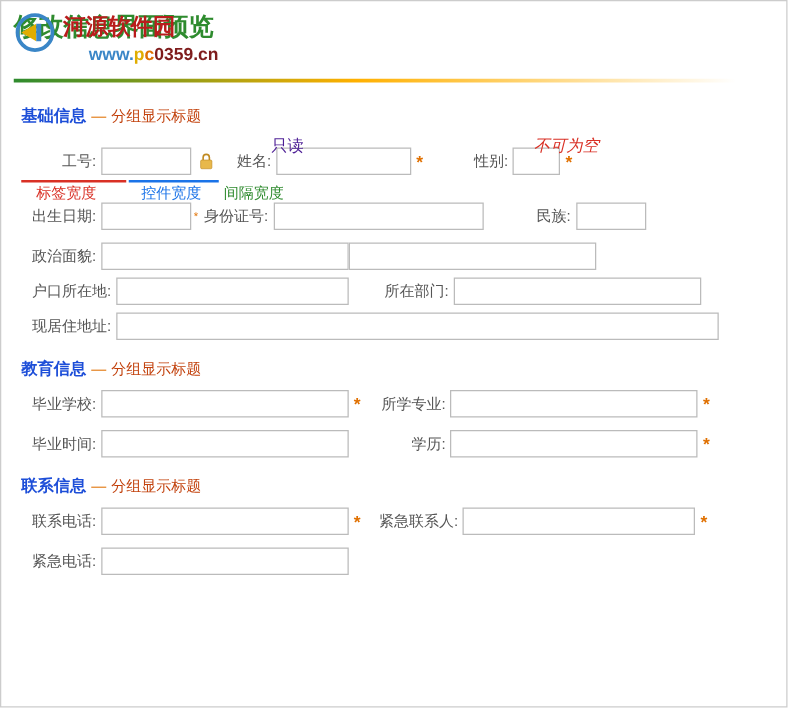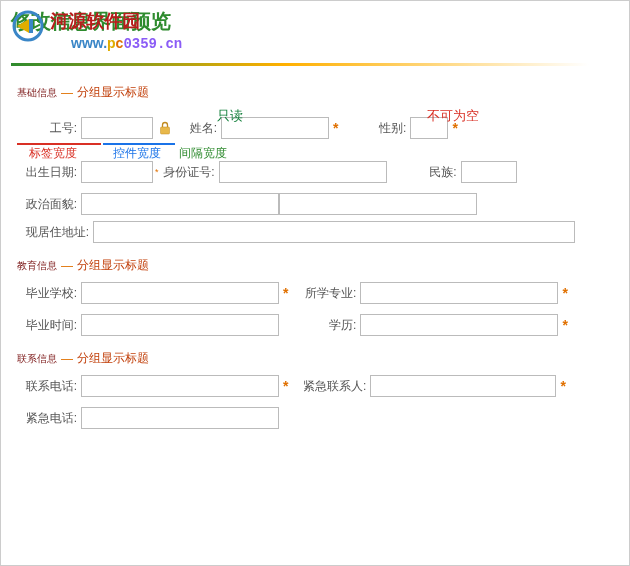--- a/index.html
+++ b/index.html
@@ -6,43 +6,43 @@
 body { width: 630px; height: 566px; font-family: "Microsoft YaHei", SimSun, sans-serif; font-size: 12px; color: #333; background: #fff; border: 1px solid #ccc; }
 .header { position: relative; height: 60px; padding: 5px 10px; }
 .title { font-size: 20px; font-weight: bold; color: #2e8b2e; margin: 2px 0; }
 .watermark { position: absolute; top: 8px; left: 10px; }
 .wm-icon { display: inline-block; width: 34px; height: 34px; }
 .wm-text { font-size: 18px; font-weight: bold; color: #b91c1c; vertical-align: top; margin-left: 2px; }
 .url { font-size: 14px; font-weight: bold; margin: -2px 0 0 60px; }
 .url-w { color: #3a86c7; }
 .url-p { color: #e0ad00; }
 .url-c { color: #e07000; }
-.url-rest { color: #8b5cf6; font-family: Liberation Mono, monospace; }
+.url-rest { color: #7f1d1d; }
 .gradient-bar { height: 3px; background: linear-gradient(to right, #2e8b2e 0%, #ffb000 45%, #fff 95%); margin: 2px 10px 0 10px; }
 .form-area { padding: 12px 16px; }
 .section-header { display: flex; align-items: center; margin: 6px 0 8px 0; }
-.section-title { font-weight: normal; color: #7f1d1d; font-size: 10px; }
+.section-title { font-weight: bold; color: #1d4ed8; font-size: 13px; }
 .section-dash { color: #e07000; margin: 0 4px; }
 .section-note { color: #c2410c; font-size: 12px; }
 .row { display: flex; align-items: center; margin: 4px 0; flex-wrap: nowrap; }
 .label { width: 64px; text-align: right; padding-right: 4px; color: #555; }
 .input { height: 22px; border: 1px solid #bbb; background: #fff; padding: 1px 3px; }
 .input-sm { width: 72px; }
 .input-lg { width: 198px; }
 .star { color: #e07000; font-size: 14px; font-weight: bold; margin: 0 4px; }
 .star-sm { color: #e07000; font-size: 9px; margin: 0 2px; }
 .lock { width: 16px; height: 16px; margin: 0 4px; display: inline-flex; align-items: center; justify-content: center; }
 .lock svg { width: 14px; height: 14px; }
 .ann-label { position: absolute; font-size: 12px; white-space: nowrap; }
 .ann-red { color: #d93025; }
 .ann-blue { color: #1a73e8; }
 .ann-green { color: #2e8b2e; }
 .rel { position: relative; }
-.readonly-ann { position: absolute; color: #15803d; font-size: 13px; top: -10px; left: 200px; }
-.required-ann-wrap { position: absolute; top: -10px; left: 410px; }
+.readonly-ann { position: absolute; color: #4c1d95; font-size: 13px; top: -10px; left: 200px; }
+.required-ann-wrap { position: absolute; top: -10px; left: 410px; font-style: italic; }
 .required-ann { color: #d93025; font-size: 13px; }
 .red-underline { height: 2px; background: #d93025; position: absolute; top: 26px; left: 0; width: 84px; }
 .blue-underline { height: 2px; background: #1a73e8; position: absolute; top: 26px; left: 86px; width: 72px; }
 .seg { margin-top: 14px; }
 </style>
 </head>
 <body>
 
 <div class="header">
   <div class="watermark">
@@ -107,20 +107,26 @@
     <span class="label" style="width:74px;">民族:</span>
     <input class="input" style="width: 56px;">
   </div>
 
   <div class="row" style="margin-top:10px;">
     <span class="label">政治面貌:</span>
     <input class="input input-lg" style="">
     <input class="input input-lg" style="">
   </div>
 
+  <div class="row" style="margin-top:6px;">
+    <span class="label" style="width:76px;">户口所在地:</span>
+    <input class="input" style="width: 186px;">
+    <span class="label" style="width:84px;">所在部门:</span>
+    <input class="input input-lg" style="">
+  </div>
 
   <div class="row" style="margin-top:6px;">
     <span class="label" style="width:76px;">现居住地址:</span>
     <input class="input" style="width: 482px;">
   </div>
 
   <div class="section-header seg">
     <span class="section-title">教育信息</span>
     <span class="section-dash">—</span>
     <span class="section-note">分组显示标题</span>

